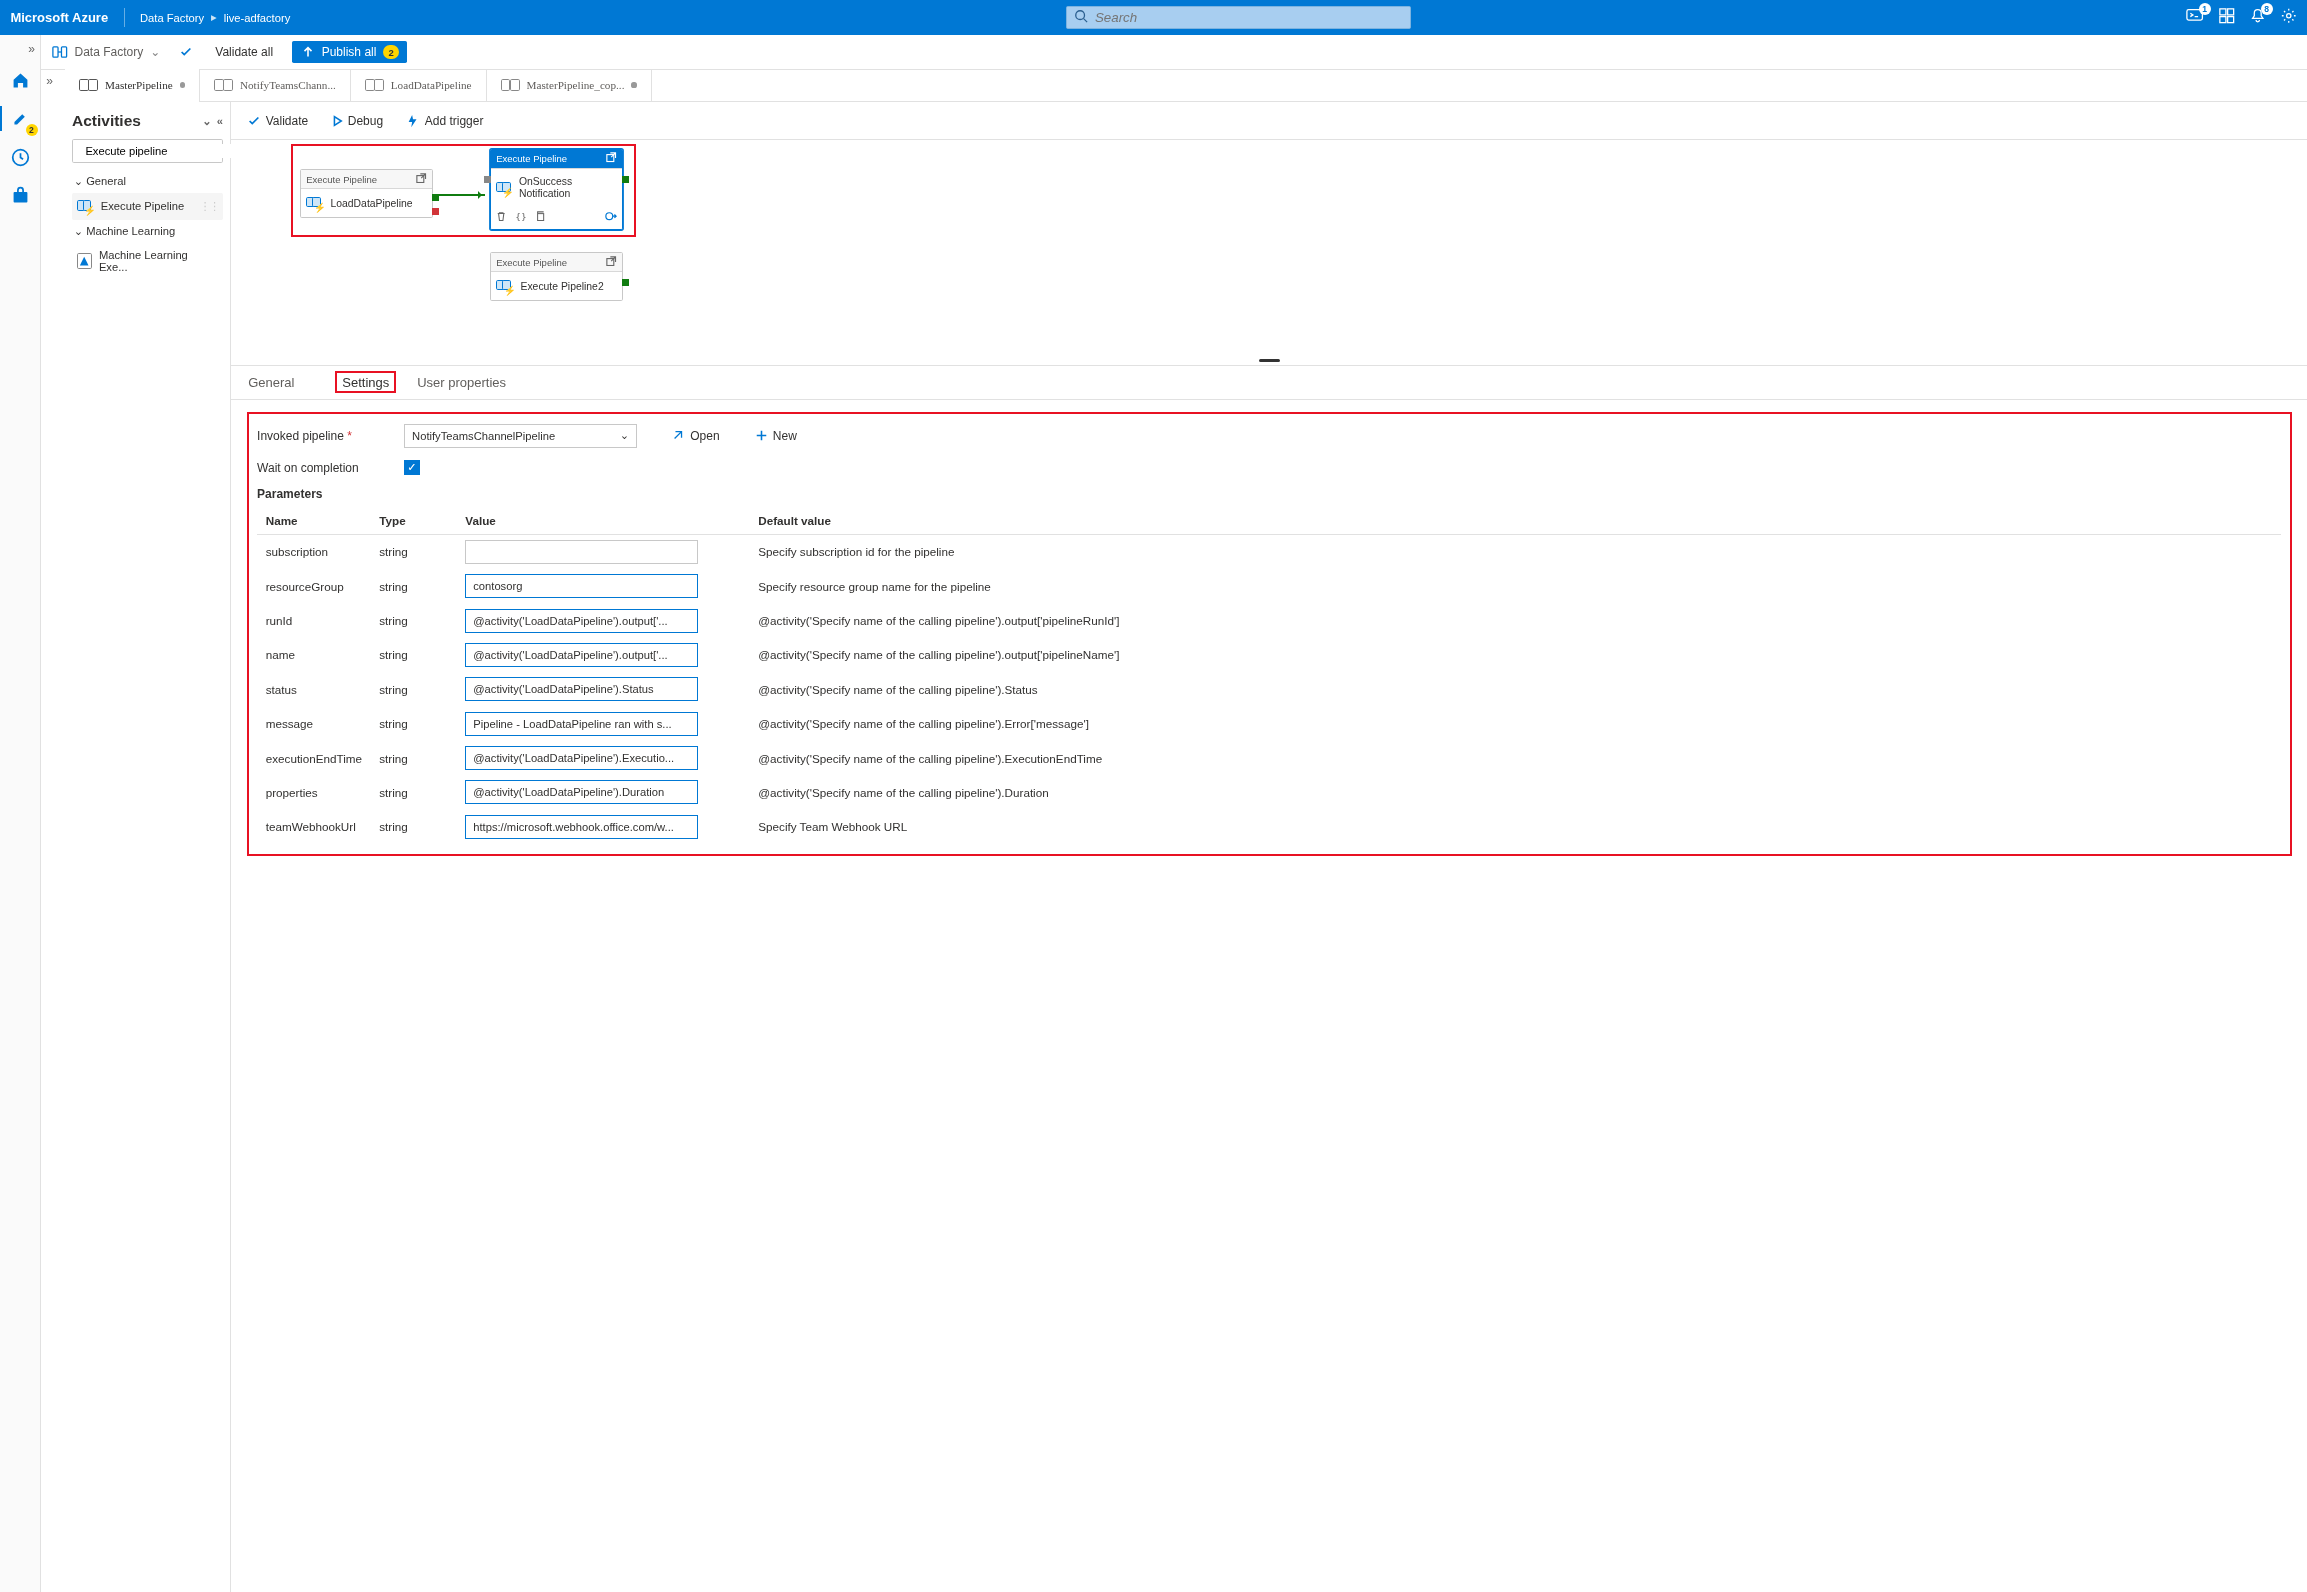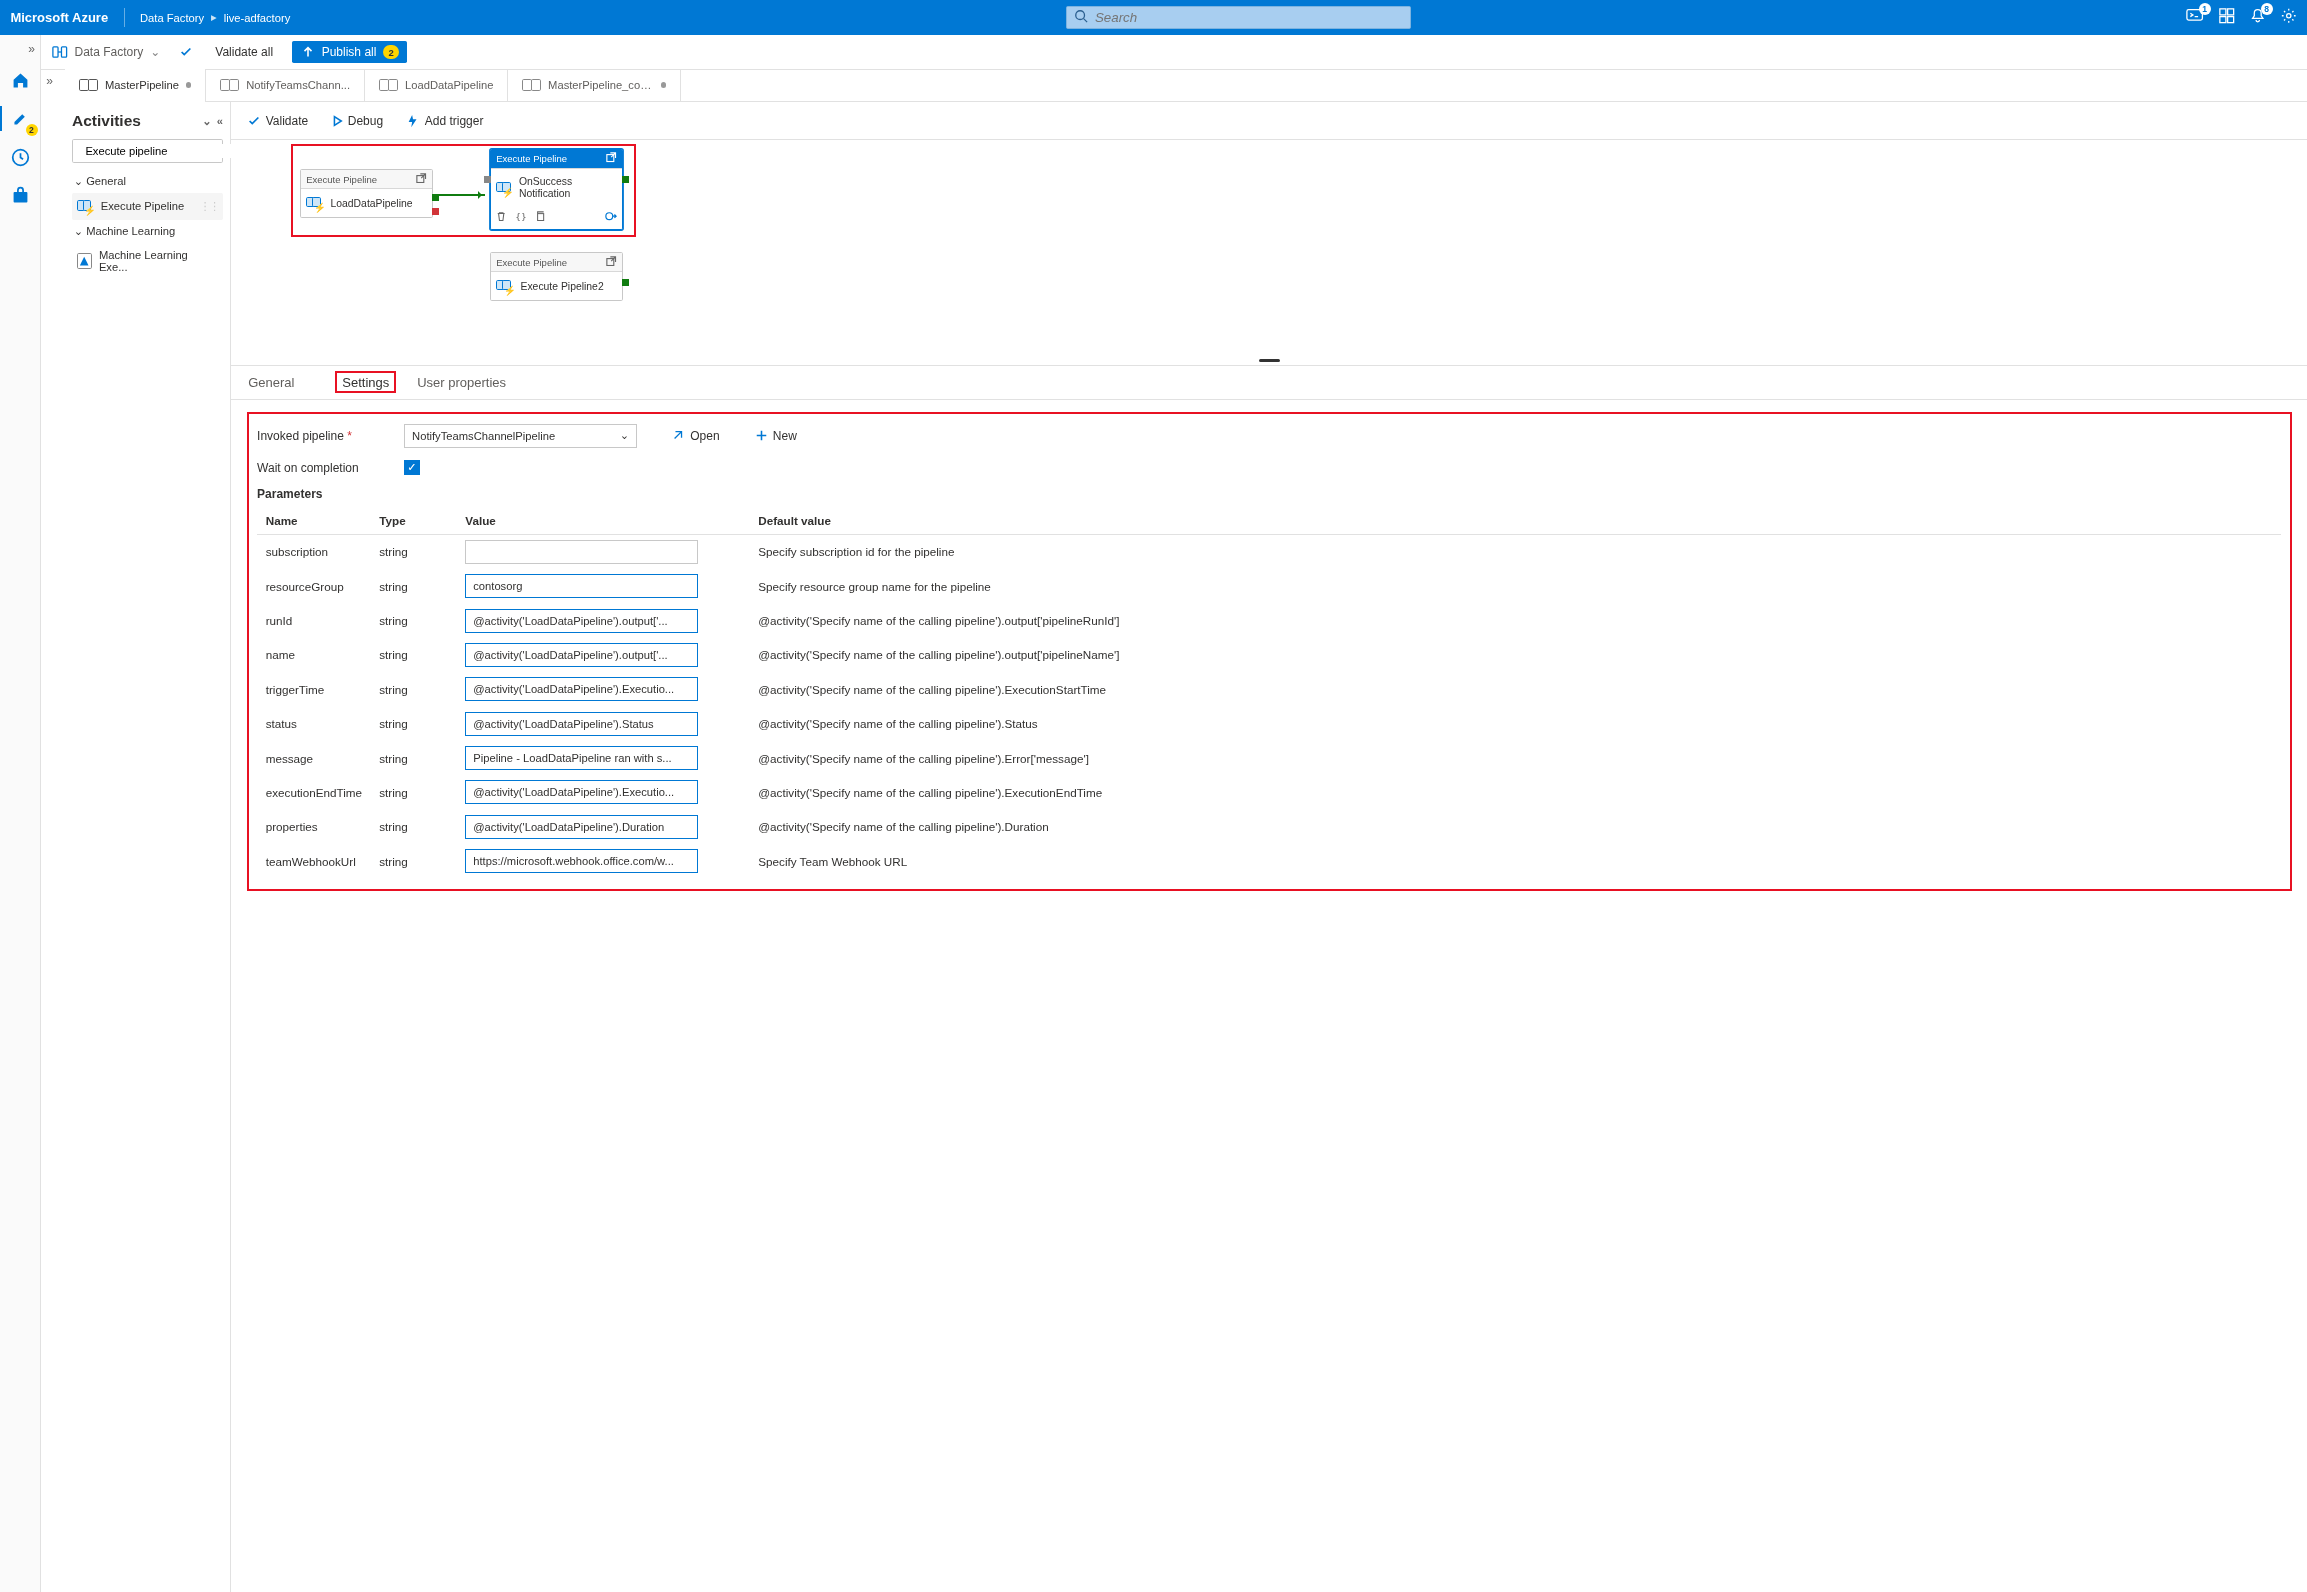--- a/index.html
+++ b/index.html
@@ -39,21 +39,21 @@
   .rail-item .sub-pill{position:absolute;bottom:-3.5px;right:-3.5px;background:var(--badge-yellow);color:#333;border-radius:7px;font-size:8.6px;min-width:12px;height:12px;display:flex;align-items:center;justify-content:center;font-weight:600;}
   
   .main{position:absolute;top:69px;left:41px;right:0;bottom:0;display:flex;}
   .main>.collapse2{position:absolute;left:5.2px;top:5.2px;color:#666;}
   
   .tabsrow{position:absolute;top:0;left:24px;right:0;height:33px;border-bottom:0.9px solid var(--border);display:flex;align-items:stretch;}
   .tab{display:flex;align-items:center;gap:7px;padding:0 14px;font-size:11.2px;color:var(--text-light);border-right:0.9px solid var(--border);cursor:pointer;max-width:173px;}
   .tab.active{background:#fff;color:var(--text);font-weight:400;position:relative;}
   .tab.active::after{content:"";position:absolute;bottom:-0.9px;left:0;right:0;height:1.7px;background:#fff;}
   .tab .dot{width:5.2px;height:5.2px;border-radius:50%;background:#999;}
-  .tab .label{white-space:nowrap;overflow:hidden;text-overflow:ellipsis;}
+  .tab .label{white-space:nowrap;overflow:hidden;text-overflow:ellipsis;font-family:Liberation Serif, serif;}
   
   .activities{position:absolute;top:33px;left:24px;width:166px;bottom:0;border-right:0.9px solid var(--border);padding:8.6px 7px;}
   .activities h3{margin:1.7px 0 8.6px;font-size:15.5px;font-weight:600;display:flex;align-items:center;justify-content:space-between;}
   .activities h3 .hicons{display:flex;gap:5.2px;color:#666;font-size:11.2px;}
   .act-search{display:flex;align-items:center;border:0.9px solid var(--border-dark);border-radius:1.7px;height:24px;padding:0 5.2px;gap:5.2px;color:#888;margin-bottom:7px;}
   .act-search input{border:none;outline:none;flex:1;font-size:11.2px;}
   .act-group{padding:5.2px 1.7px;font-size:11.2px;color:var(--text);cursor:pointer;}
   .act-item{display:flex;align-items:center;gap:7px;padding:5.2px 3.5px;font-size:11.2px;border:0.9px solid transparent;border-radius:1.7px;cursor:grab;}
   .act-item .grip{margin-left:auto;color:#ccc;letter-spacing:-1.7px;}
   .act-item.selected{background:#f5f5f5;}
@@ -451,28 +451,20 @@
                 </tr>
                 <tr>
                   <td>name</td>
                   <td>string</td>
                   <td>
                     <div class="valin">@activity('LoadDataPipeline').output['...</div>
                   </td>
                   <td>@activity('Specify name of the calling pipeline').output['pipelineName']</td>
                 </tr>
                 <tr>
-                  <td>triggerTime</td>
-                  <td>string</td>
-                  <td>
-                    <div class="valin">@activity('LoadDataPipeline').Executio...</div>
-                  </td>
-                  <td>@activity('Specify name of the calling pipeline').ExecutionStartTime</td>
-                </tr>
-                <tr>
                   <td>status</td>
                   <td>string</td>
                   <td>
                     <div class="valin">@activity('LoadDataPipeline').Status</div>
                   </td>
                   <td>@activity('Specify name of the calling pipeline').Status</td>
                 </tr>
                 <tr>
                   <td>message</td>
                   <td>string</td>

